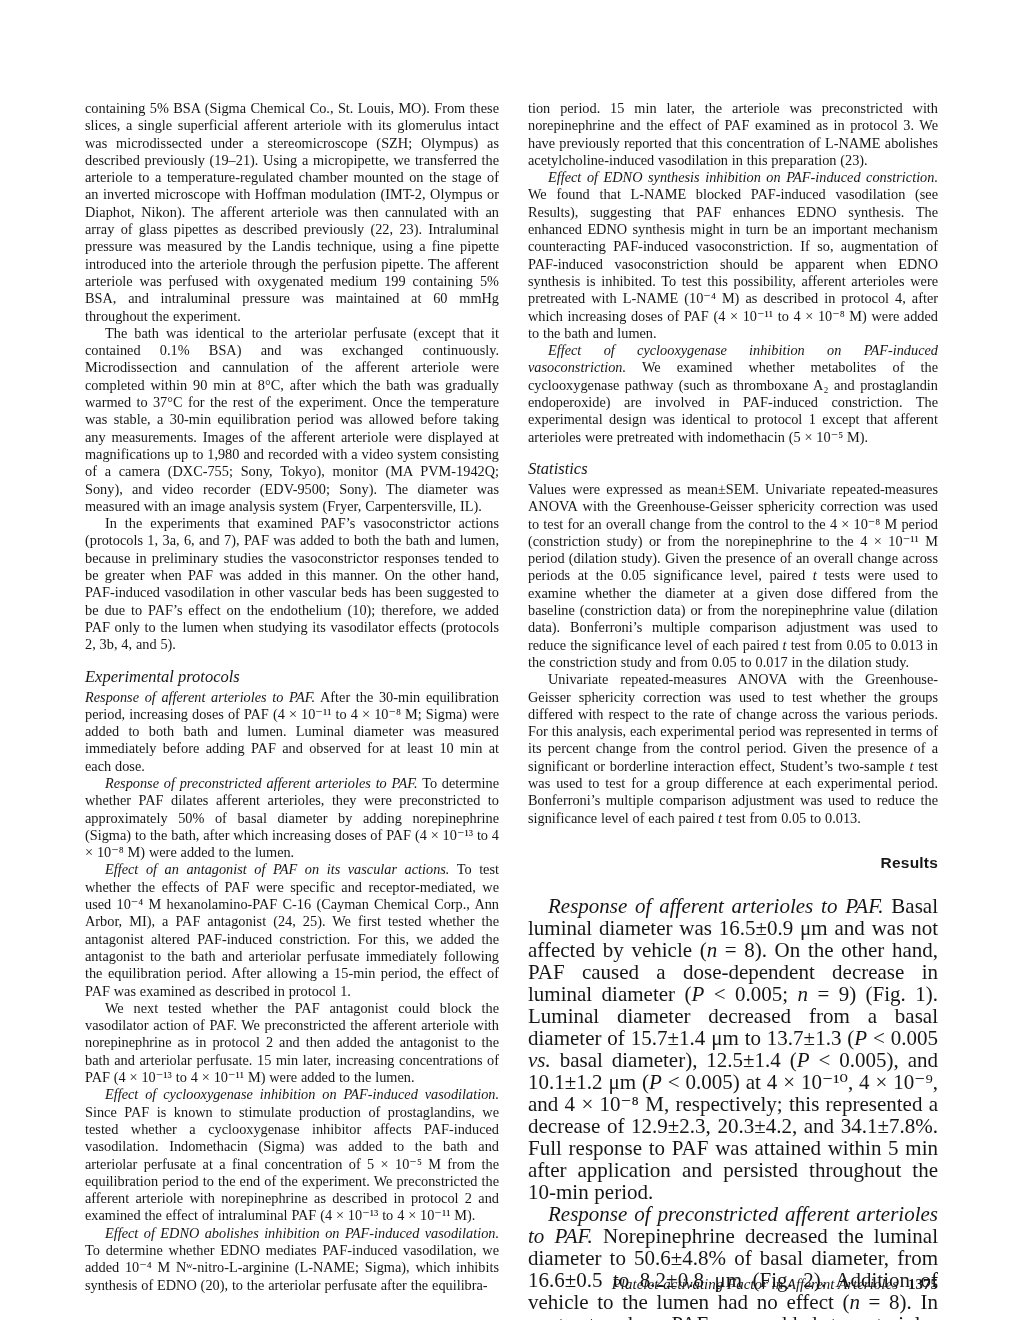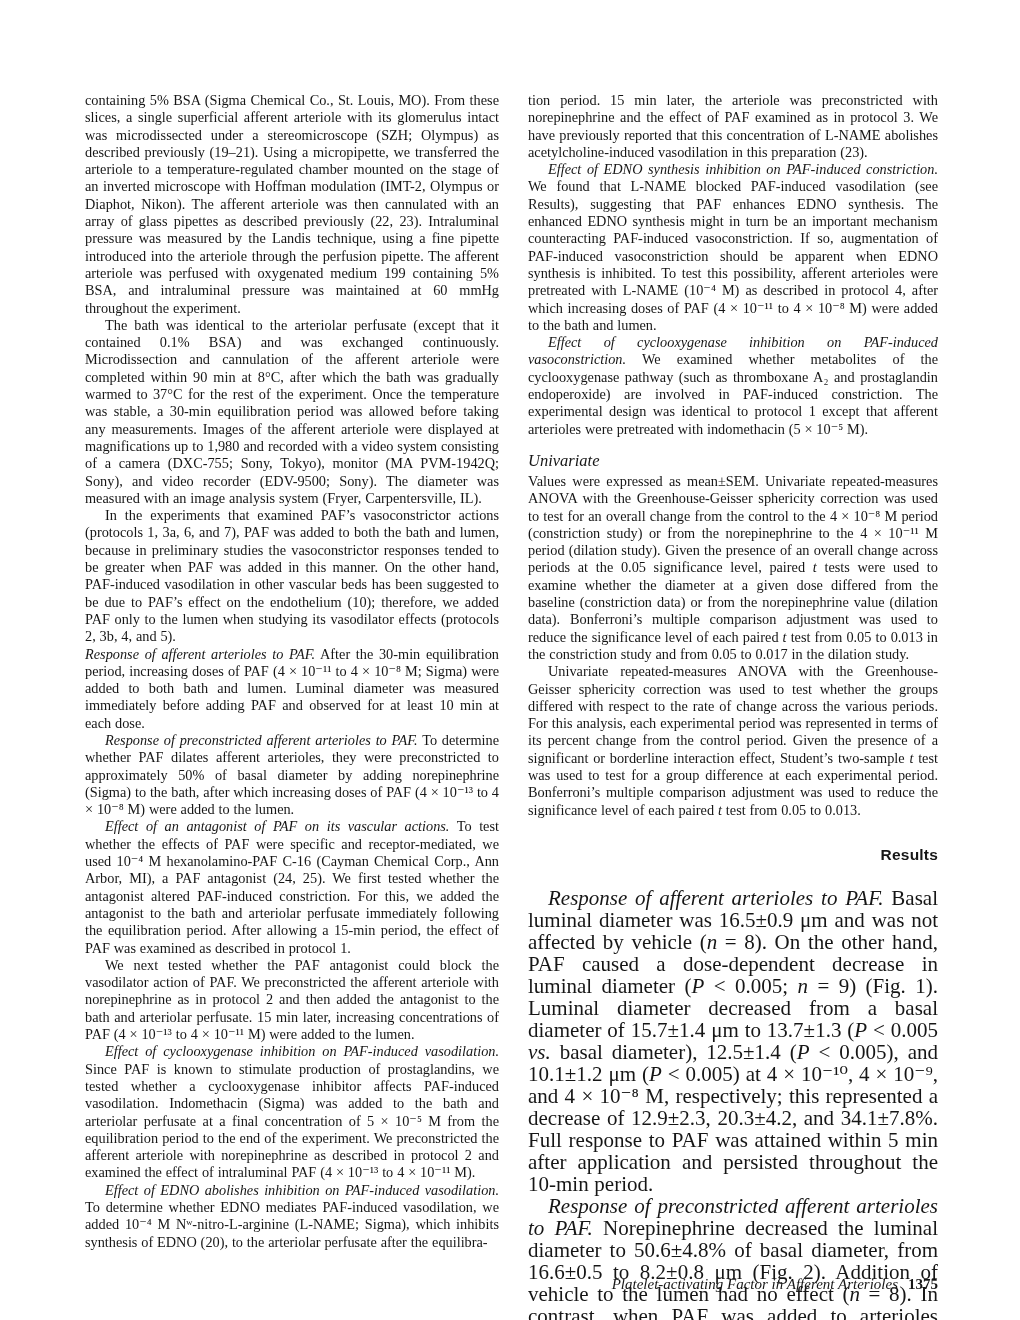--- a/index.html
+++ b/index.html
@@ -7,21 +7,21 @@
     width: 1020px;
     height: 1320px;
     background: #ffffff;
     position: relative;
     font-family: "Liberation Serif", "DejaVu Serif", serif;
     color: #161616;
     overflow: hidden;
   }
   .column {
     position: absolute;
-    top: 92px;
+    top: 100px;
   }
   #col-left  { left: 85px;  width: 414px; }
   #col-right { left: 528px; width: 410px; }
   .para {
     margin: 0;
     font-size: 14.3px;
     line-height: 17.3px;
     text-align: justify;
     word-spacing: 0.02em;
   }
@@ -67,32 +67,33 @@
     font-size: 15px;
   }
 </style>
 </head>
 <body>
 
 <div id="col-left" class="column">
     <p class="para"><span>containing 5% BSA (Sigma Chemical Co., St. Louis, MO). From these slices, a single superficial afferent arteriole with its glomerulus intact was microdissected under a stereomicroscope (SZH; Olympus) as described previously (19–21). Using a micropipette, we transferred the arteriole to a temperature-regulated chamber mounted on the stage of an inverted microscope with Hoffman modulation (IMT-2, Olympus or Diaphot, Nikon). The afferent arteriole was then cannulated with an array of glass pipettes as described previously (22, 23). Intraluminal pressure was measured by the Landis technique, using a fine pipette introduced into the arteriole through the perfusion pipette. The afferent arteriole was perfused with oxygenated medium 199 containing 5% BSA, and intraluminal pressure was maintained at 60 mmHg throughout the experiment.</span></p>
     <p class="para indent"><span>The bath was identical to the arteriolar perfusate (except that it contained 0.1% BSA) and was exchanged continuously. Microdissection and cannulation of the afferent arteriole were completed within 90 min at 8°C, after which the bath was gradually warmed to 37°C for the rest of the experiment. Once the temperature was stable, a 30-min equilibration period was allowed before taking any measurements. Images of the afferent arteriole were displayed at magnifications up to 1,980 and recorded with a video system consisting of a camera (DXC-755; Sony, Tokyo), monitor (MA PVM-1942Q; Sony), and video recorder (EDV-9500; Sony). The diameter was measured with an image analysis system (Fryer, Carpentersville, IL).</span></p>
     <p class="para indent"><span>In the experiments that examined PAF’s vasoconstrictor actions (protocols 1, 3a, 6, and 7), PAF was added to both the bath and lumen, because in preliminary studies the vasoconstrictor responses tended to be greater when PAF was added in this manner. On the other hand, PAF-induced vasodilation in other vascular beds has been suggested to be due to PAF’s effect on the endothelium (10); therefore, we added PAF only to the lumen when studying its vasodilator effects (protocols 2, 3b, 4, and 5).</span></p>
+    <h2 class="sec-head-italic"><span>Experimental protocols</span></h2>
     <p class="para"><span class="it">Response of afferent arterioles to PAF.</span><span> After the 30-min equilibration period, increasing doses of PAF (4 × 10⁻¹¹ to 4 × 10⁻⁸ M; Sigma) were added to both bath and lumen. Luminal diameter was measured immediately before adding PAF and observed for at least 10 min at each dose.</span></p>
     <p class="para indent"><span class="it">Response of preconstricted afferent arterioles to PAF.</span><span> To determine whether PAF dilates afferent arterioles, they were preconstricted to approximately 50% of basal diameter by adding norepinephrine (Sigma) to the bath, after which increasing doses of PAF (4 × 10⁻¹³ to 4 × 10⁻⁸ M) were added to the lumen.</span></p>
     <p class="para indent"><span class="it">Effect of an antagonist of PAF on its vascular actions.</span><span> To test whether the effects of PAF were specific and receptor-mediated, we used 10⁻⁴ M hexanolamino-PAF C-16 (Cayman Chemical Corp., Ann Arbor, MI), a PAF antagonist (24, 25). We first tested whether the antagonist altered PAF-induced constriction. For this, we added the antagonist to the bath and arteriolar perfusate immediately following the equilibration period. After allowing a 15-min period, the effect of PAF was examined as described in protocol 1.</span></p>
     <p class="para indent"><span>We next tested whether the PAF antagonist could block the vasodilator action of PAF. We preconstricted the afferent arteriole with norepinephrine as in protocol 2 and then added the antagonist to the bath and arteriolar perfusate. 15 min later, increasing concentrations of PAF (4 × 10⁻¹³ to 4 × 10⁻¹¹ M) were added to the lumen.</span></p>
     <p class="para indent"><span class="it">Effect of cyclooxygenase inhibition on PAF-induced vasodilation.</span><span> Since PAF is known to stimulate production of prostaglandins, we tested whether a cyclooxygenase inhibitor affects PAF-induced vasodilation. Indomethacin (Sigma) was added to the bath and arteriolar perfusate at a final concentration of 5 × 10⁻⁵ M from the equilibration period to the end of the experiment. We preconstricted the afferent arteriole with norepinephrine as described in protocol 2 and examined the effect of intraluminal PAF (4 × 10⁻¹³ to 4 × 10⁻¹¹ M).</span></p>
     <p class="para indent"><span class="it">Effect of EDNO abolishes inhibition on PAF-induced vasodilation.</span><span> To determine whether EDNO mediates PAF-induced vasodilation, we added 10⁻⁴ M Nʷ-nitro-L-arginine (L-NAME; Sigma), which inhibits synthesis of EDNO (20), to the arteriolar perfusate after the equilibra-</span></p>
   </div>
 <div id="col-right" class="column">
     <p class="para"><span>tion period. 15 min later, the arteriole was preconstricted with norepinephrine and the effect of PAF examined as in protocol 3. We have previously reported that this concentration of L-NAME abolishes acetylcholine-induced vasodilation in this preparation (23).</span></p>
     <p class="para indent"><span class="it">Effect of EDNO synthesis inhibition on PAF-induced constriction.</span><span> We found that L-NAME blocked PAF-induced vasodilation (see Results), suggesting that PAF enhances EDNO synthesis. The enhanced EDNO synthesis might in turn be an important mechanism counteracting PAF-induced vasoconstriction. If so, augmentation of PAF-induced vasoconstriction should be apparent when EDNO synthesis is inhibited. To test this possibility, afferent arterioles were pretreated with L-NAME (10⁻⁴ M) as described in protocol 4, after which increasing doses of PAF (4 × 10⁻¹¹ to 4 × 10⁻⁸ M) were added to the bath and lumen.</span></p>
     <p class="para indent"><span class="it">Effect of cyclooxygenase inhibition on PAF-induced vasoconstriction.</span><span> We examined whether metabolites of the cyclooxygenase pathway (such as thromboxane A₂ and prostaglandin endoperoxide) are involved in PAF-induced constriction. The experimental design was identical to protocol 1 except that afferent arterioles were pretreated with indomethacin (5 × 10⁻⁵ M).</span></p>
-    <h2 class="sec-head-italic"><span>Univariate</span></h2>
+    <h2 class="sec-head-italic"><span>Statistics</span></h2>
     <p class="para"><span>Values were expressed as mean±SEM. Univariate repeated-measures ANOVA with the Greenhouse-Geisser sphericity correction was used to test for an overall change from the control to the 4 × 10⁻⁸ M period (constriction study) or from the norepinephrine to the 4 × 10⁻¹¹ M period (dilation study). Given the presence of an overall change across periods at the 0.05 significance level, paired </span><span class="it">t</span><span> tests were used to examine whether the diameter at a given dose differed from the baseline (constriction data) or from the norepinephrine value (dilation data). Bonferroni’s multiple comparison adjustment was used to reduce the significance level of each paired </span><span class="it">t</span><span> test from 0.05 to 0.013 in the constriction study and from 0.05 to 0.017 in the dilation study.</span></p>
     <p class="para indent"><span>Univariate repeated-measures ANOVA with the Greenhouse-Geisser sphericity correction was used to test whether the groups differed with respect to the rate of change across the various periods. For this analysis, each experimental period was represented in terms of its percent change from the control period. Given the presence of a significant or borderline interaction effect, Student’s two-sample </span><span class="it">t</span><span> test was used to test for a group difference at each experimental period. Bonferroni’s multiple comparison adjustment was used to reduce the significance level of each paired </span><span class="it">t</span><span> test from 0.05 to 0.013.</span></p>
     <h2 class="sec-head-bold"><span>Results</span></h2>
     <p class="para lg indent"><span class="it">Response of afferent arterioles to PAF.</span><span> Basal luminal diameter was 16.5±0.9 μm and was not affected by vehicle (</span><span class="it">n</span><span> = 8). On the other hand, PAF caused a dose-dependent decrease in luminal diameter (</span><span class="it">P</span><span> &lt; 0.005; </span><span class="it">n</span><span> = 9) (Fig. 1). Luminal diameter decreased from a basal diameter of 15.7±1.4 μm to 13.7±1.3 (</span><span class="it">P</span><span> &lt; 0.005 </span><span class="it">vs.</span><span> basal diameter), 12.5±1.4 (</span><span class="it">P</span><span> &lt; 0.005), and 10.1±1.2 μm (</span><span class="it">P</span><span> &lt; 0.005) at 4 × 10⁻¹⁰, 4 × 10⁻⁹, and 4 × 10⁻⁸ M, respectively; this represented a decrease of 12.9±2.3, 20.3±4.2, and 34.1±7.8%. Full response to PAF was attained within 5 min after application and persisted throughout the 10-min period.</span></p>
     <p class="para lg indent"><span class="it">Response of preconstricted afferent arterioles to PAF.</span><span> Norepinephrine decreased the luminal diameter to 50.6±4.8% of basal diameter, from 16.6±0.5 to 8.2±0.8 μm (Fig. 2). Addition of vehicle to the lumen had no effect (</span><span class="it">n</span><span> = 8). In contrast, when PAF was added to arterioles preconstricted to 40.5±4.5% of basal diameter (from 16.2±0.9 to 6.5±0.6 μm), diameter increased in a dose-dependent manner at low concentrations (</span><span class="it">P</span><span> &lt; 0.005; </span><span class="it">n</span><span> = 7). Maximal dilation was obtained at 4 × 10⁻¹¹ M, which increased the diameter to 12.7±0.6 μm (80.4±6.8% of basal values; </span><span class="it">P</span><span> &lt; 0.005); however, when PAF concentra-</span></p>
   </div>
 
 <div class="footer">
   <span class="footer-title">Platelet-activating Factor in Afferent Arterioles</span>
   <span class="footer-page">1375</span>

